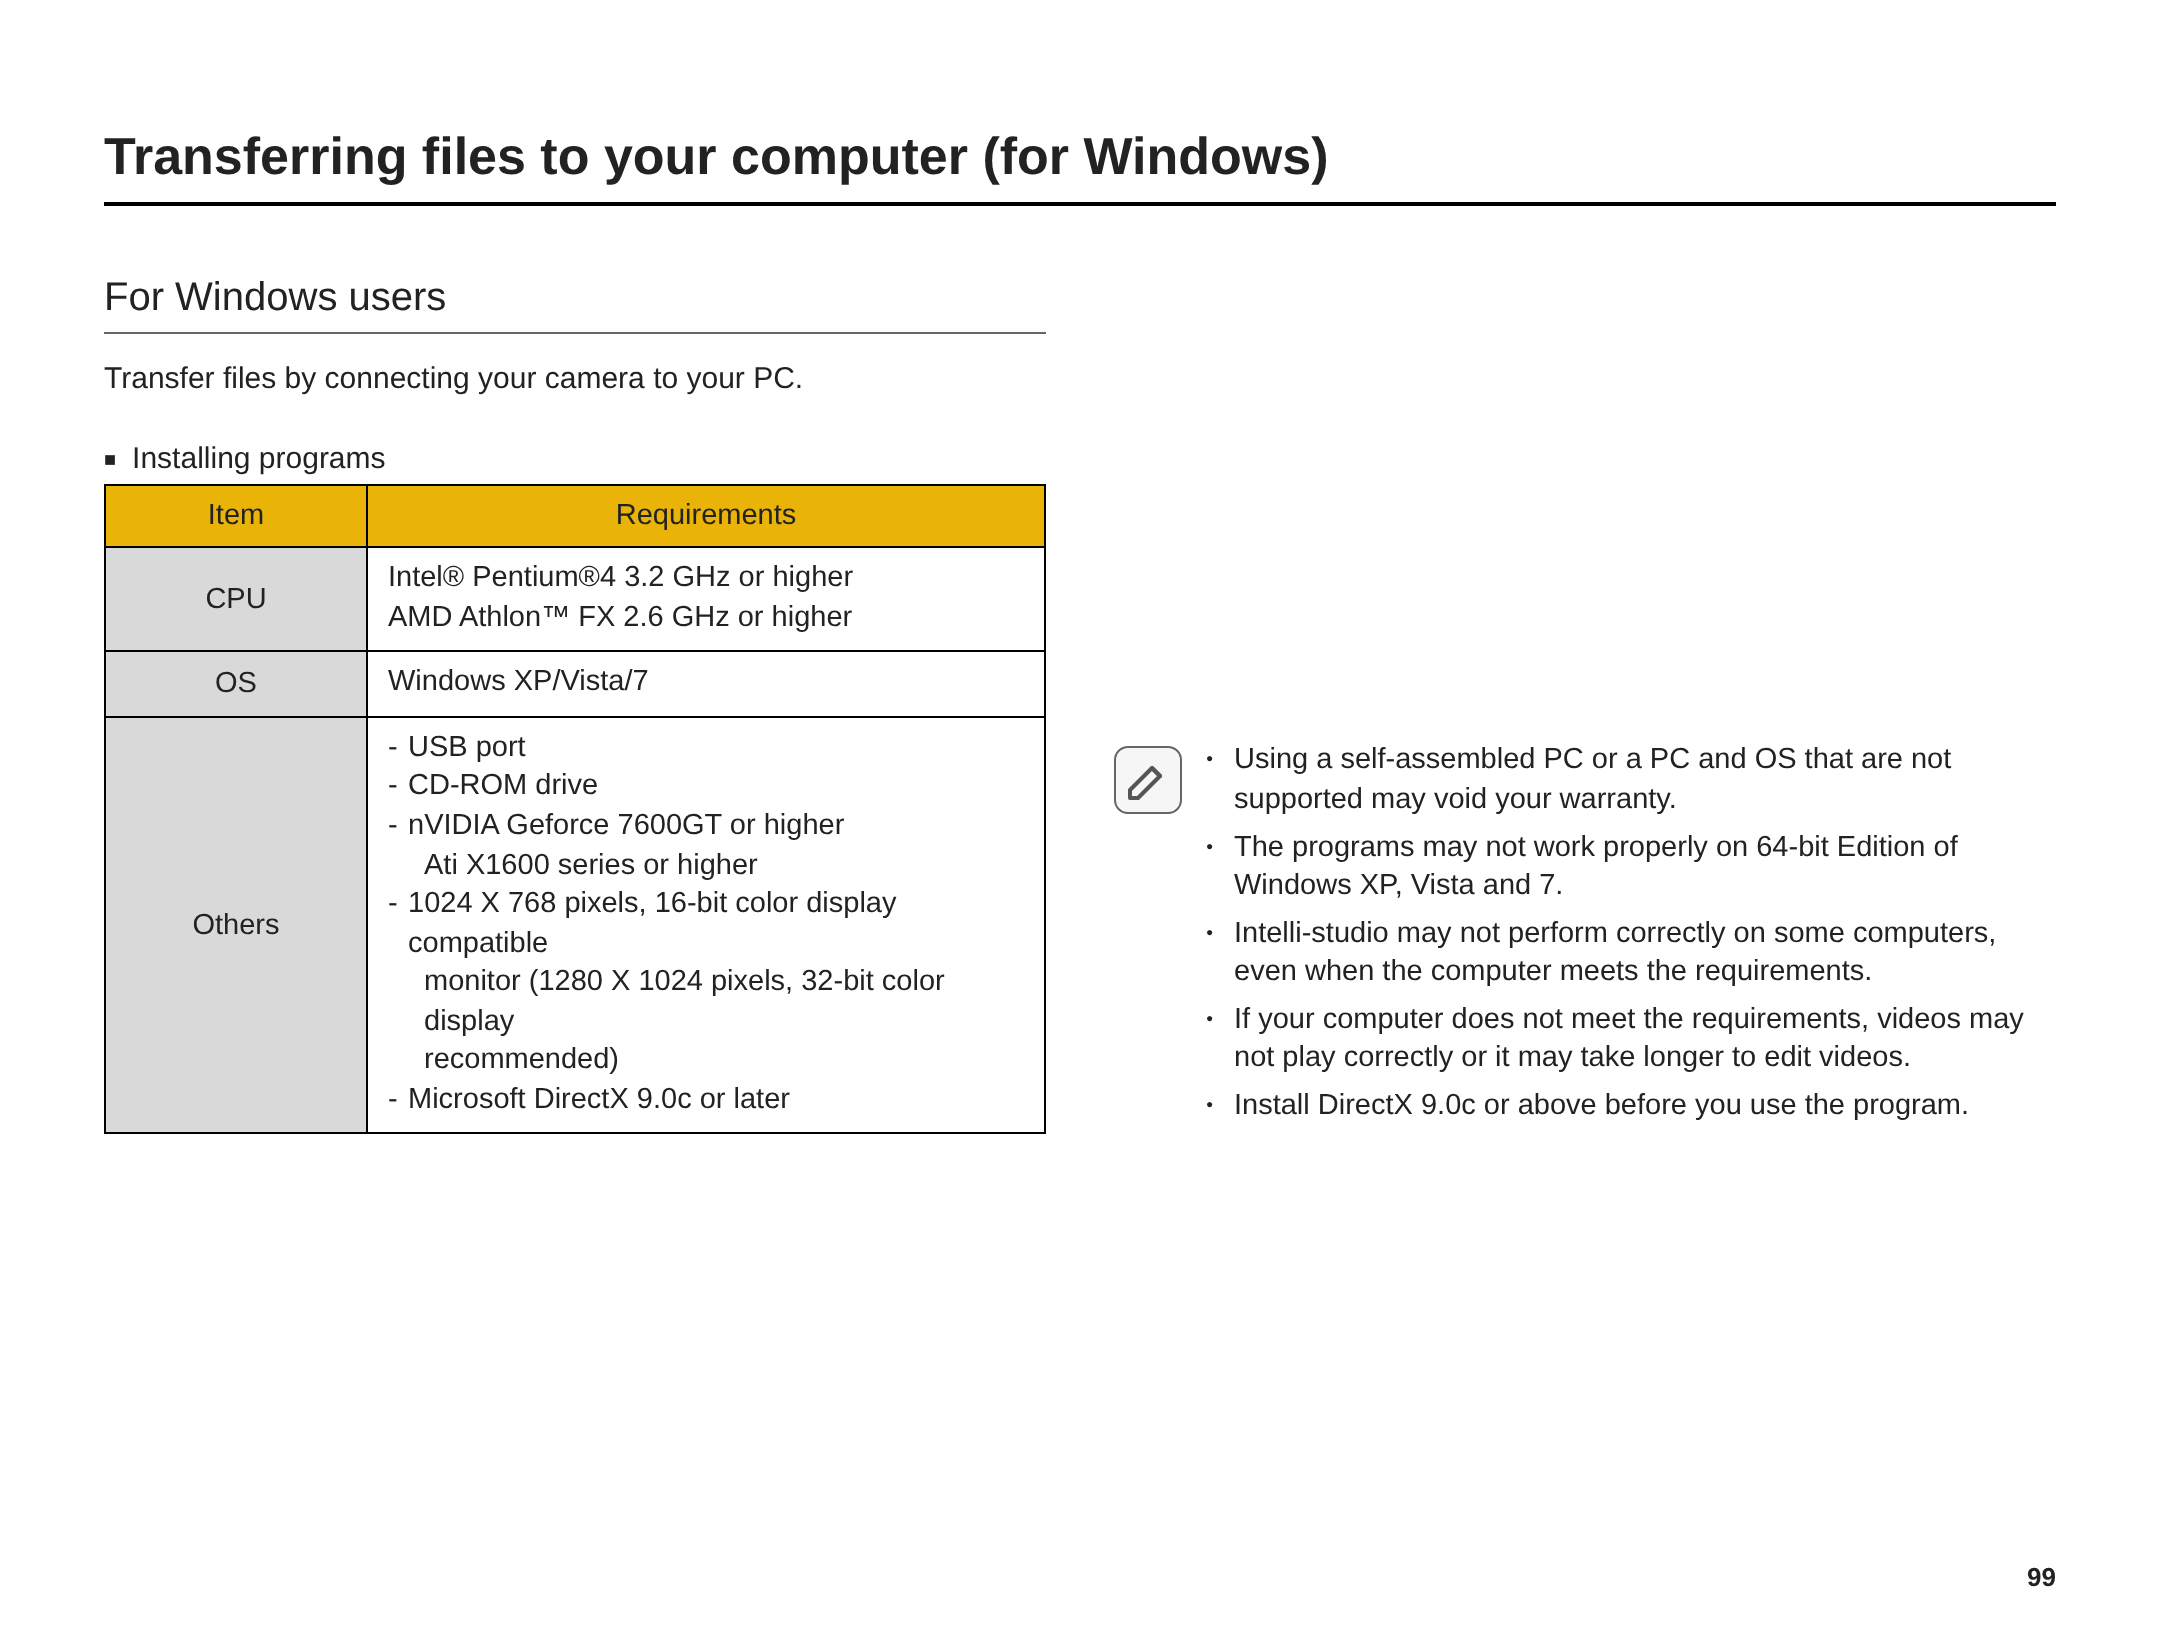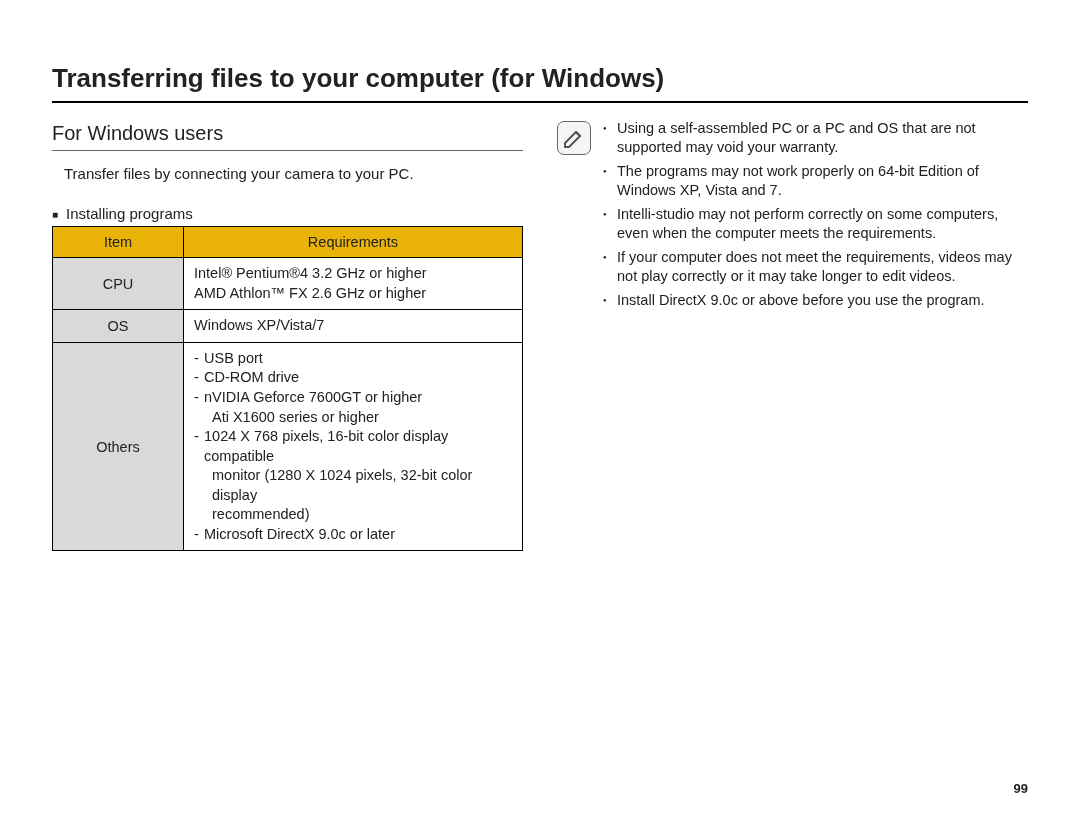--- a/index.html
+++ b/index.html
@@ -17,40 +17,40 @@
     position: relative;
     padding: 62px 52px 0 52px;
     box-sizing: border-box;
     height: 100%;
   }
   .main-title {
     font-size: 26px;
     font-weight: bold;
     border-bottom: 2px solid #000;
     padding-bottom: 6px;
-    margin: 0 0 16px 0;
+    margin: 0 0 32px 0;
   }
   .columns {
     display: flex;
     gap: 34px;
-    align-items: flex-start;
+    align-items: flex-end;
   }
   .col {
     flex: 1;
     min-width: 0;
   }
   .sub-heading {
     font-size: 20px;
     font-weight: normal;
     border-bottom: 1px solid #666;
     padding-bottom: 4px;
     margin: 2px 0 14px 0;
   }
   .intro {
-    margin: 0 0 22px 12px;
+    margin: 0 0 22px 0;
   }
   .square-bullet::before {
     content: "■";
     font-size: 10px;
     margin-right: 8px;
     vertical-align: 1px;
   }
   .install-line {
     margin: 0 0 2px 0;
   }

